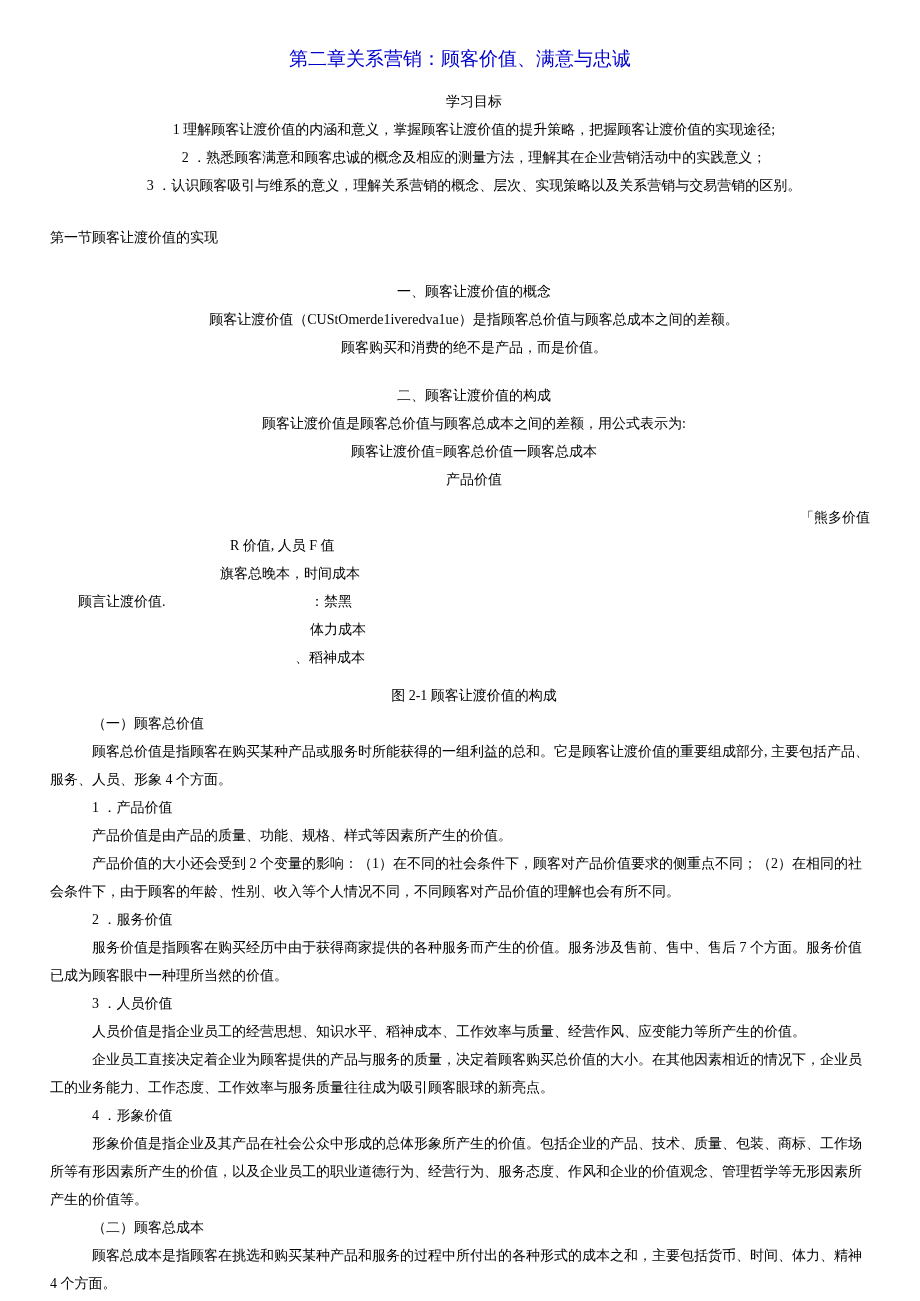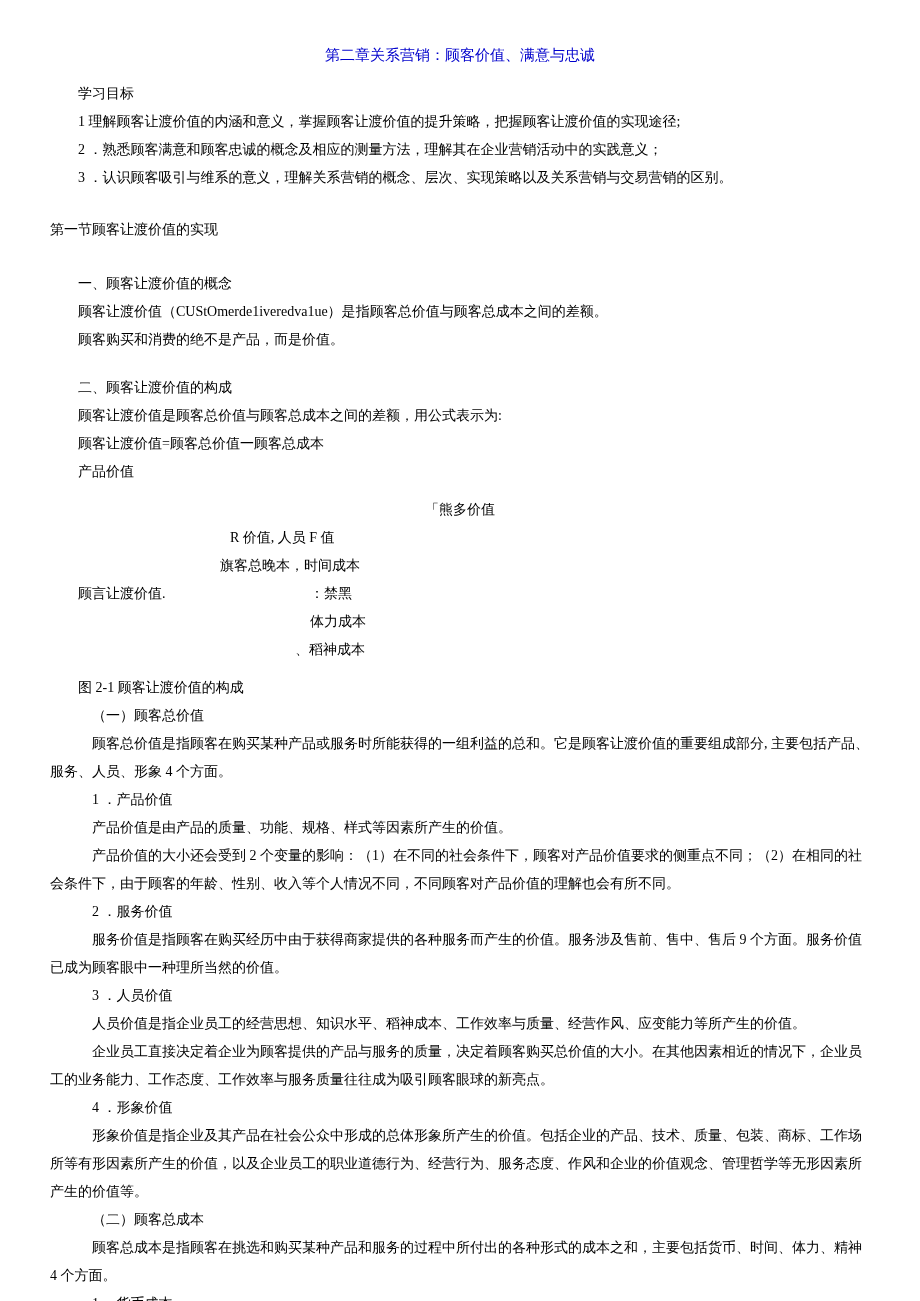--- a/index.html
+++ b/index.html
@@ -8,24 +8,24 @@
     font-family: "SimSun", "宋体", serif;
     font-size: 14px;
     line-height: 2;
     color: #000;
     background: #fff;
     width: 820px;
   }
   .title {
     text-align: center;
     color: #0000cc;
-    font-size: 15px;
+    font-size: 19px;
     margin-bottom: 10px;
   }
-  .indent1 { text-indent: 2em; }
+  .indent1 { text-indent: 2em; text-align: center; }
   .indent2 { text-indent: 3em; }
   .red { color: #000000; }
   .para { margin: 0; }
   .center-block {
     margin: 10px 0;
   }
   .center-block div {
     white-space: pre;
   }
   .h2-like {
@@ -52,39 +52,39 @@
 <p class="para indent1">顾客购买和消费的绝不是产品，而是价值。</p>
 
 <div style="height:20px;"></div>
 
 <p class="para indent1">二、顾客让渡价值的构成</p>
 <p class="para indent1">顾客让渡价值是顾客总价值与顾客总成本之间的差额，用公式表示为:</p>
 <p class="para indent1 red">顾客让渡价值=顾客总价值一顾客总成本</p>
 <p class="para indent1">产品价值</p>
 
 <div class="center-block">
-  <div style="text-align:center;">「熊多价值</div>
+  <div style="text-align:right;">「熊多价值</div>
   <div style="padding-left:180px;">R 价值, 人员 F 值</div>
   <div style="padding-left:170px;">旗客总晚本，时间成本</div>
   <div><span style="display:inline-block;width:200px;text-indent:2em;">顾言让渡价值.</span><span style="padding-left:60px;">：禁黑</span></div>
   <div style="padding-left:260px;">体力成本</div>
   <div style="padding-left:245px;">、稻神成本</div>
 </div>
 
 <p class="para indent1">图 2-1 顾客让渡价值的构成</p>
 
 <p class="para indent2">（一）顾客总价值</p>
 <p class="para indent2"><span>顾客总价值是指顾客在购买某种产品或服务时所能获得的</span><span class="red">一组利益的总和</span><span>。它是顾客让渡价值的重要组成部分, 主要包括</span><span class="red">产品、服务、人员、形象</span><span> 4 个方面。</span></p>
 
 <p class="para indent2">1 ．产品价值</p>
 <p class="para indent2">产品价值是由产品的质量、功能、规格、样式等因素所产生的价值。</p>
 <p class="para indent2">产品价值的大小还会受到 2 个变量的影响：（1）在不同的社会条件下，顾客对产品价值要求的侧重点不同；（2）在相同的社会条件下，由于顾客的年龄、性别、收入等个人情况不同，不同顾客对产品价值的理解也会有所不同。</p>
 
 <p class="para indent2">2 ．服务价值</p>
-<p class="para indent2">服务价值是指顾客在购买经历中由于获得商家提供的各种服务而产生的价值。服务涉及售前、售中、售后 9 个方面。服务价值已成为顾客眼中一种理所当然的价值。</p>
+<p class="para indent2">服务价值是指顾客在购买经历中由于获得商家提供的各种服务而产生的价值。服务涉及售前、售中、售后 7 个方面。服务价值已成为顾客眼中一种理所当然的价值。</p>
 
 <p class="para indent2">3 ．人员价值</p>
 <p class="para indent2">人员价值是指企业员工的经营思想、知识水平、稻神成本、工作效率与质量、经营作风、应变能力等所产生的价值。</p>
 <p class="para indent2">企业员工直接决定着企业为顾客提供的产品与服务的质量，决定着顾客购买总价值的大小。在其他因素相近的情况下，企业员工的业务能力、工作态度、工作效率与服务质量往往成为吸引顾客眼球的新亮点。</p>
 
 <p class="para indent2">4 ．形象价值</p>
 <p class="para indent2">形象价值是指企业及其产品在社会公众中形成的总体形象所产生的价值。包括企业的产品、技术、质量、包装、商标、工作场所等有形因素所产生的价值，以及企业员工的职业道德行为、经营行为、服务态度、作风和企业的价值观念、管理哲学等无形因素所产生的价值等。</p>
 
 <p class="para indent2">（二）顾客总成本</p>
 <p class="para indent2"><span>顾客总成本是指顾客在挑选和购买某种产品和服务的过程中所付出的各种形式的成本之和，主要包括</span><span class="red">货币、时间、体力、精神</span><span> 4 个方面。</span></p>

